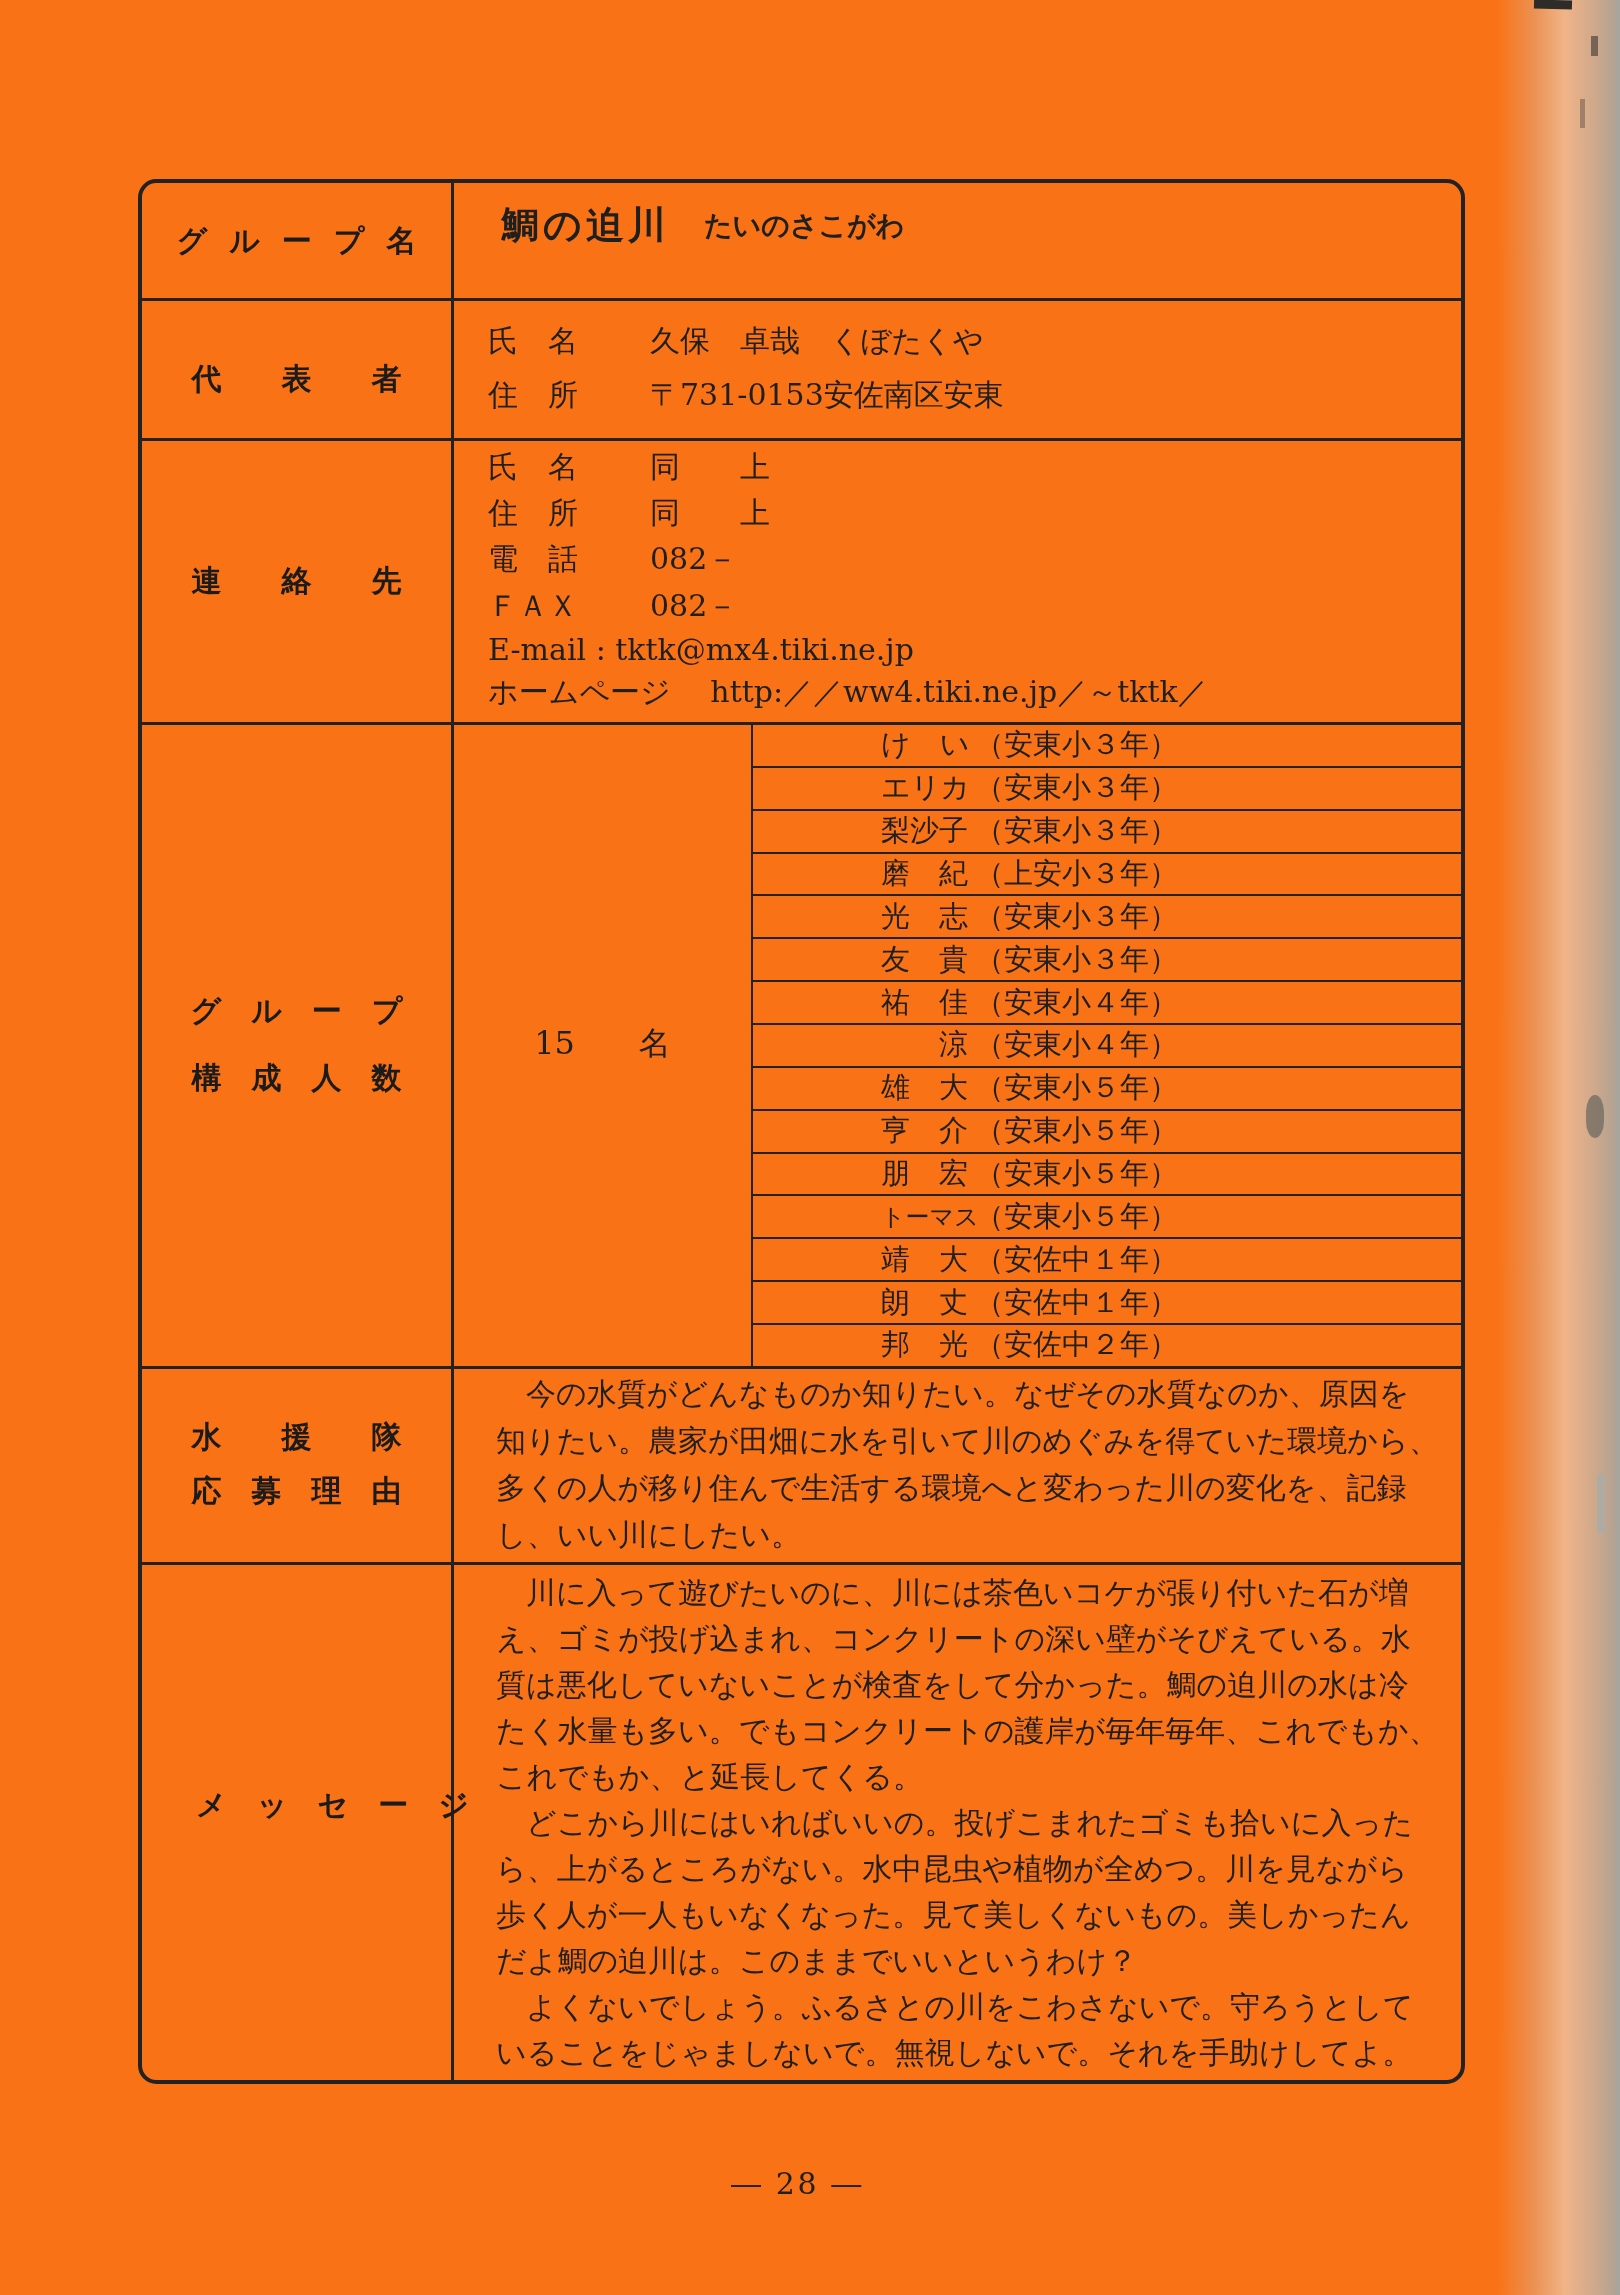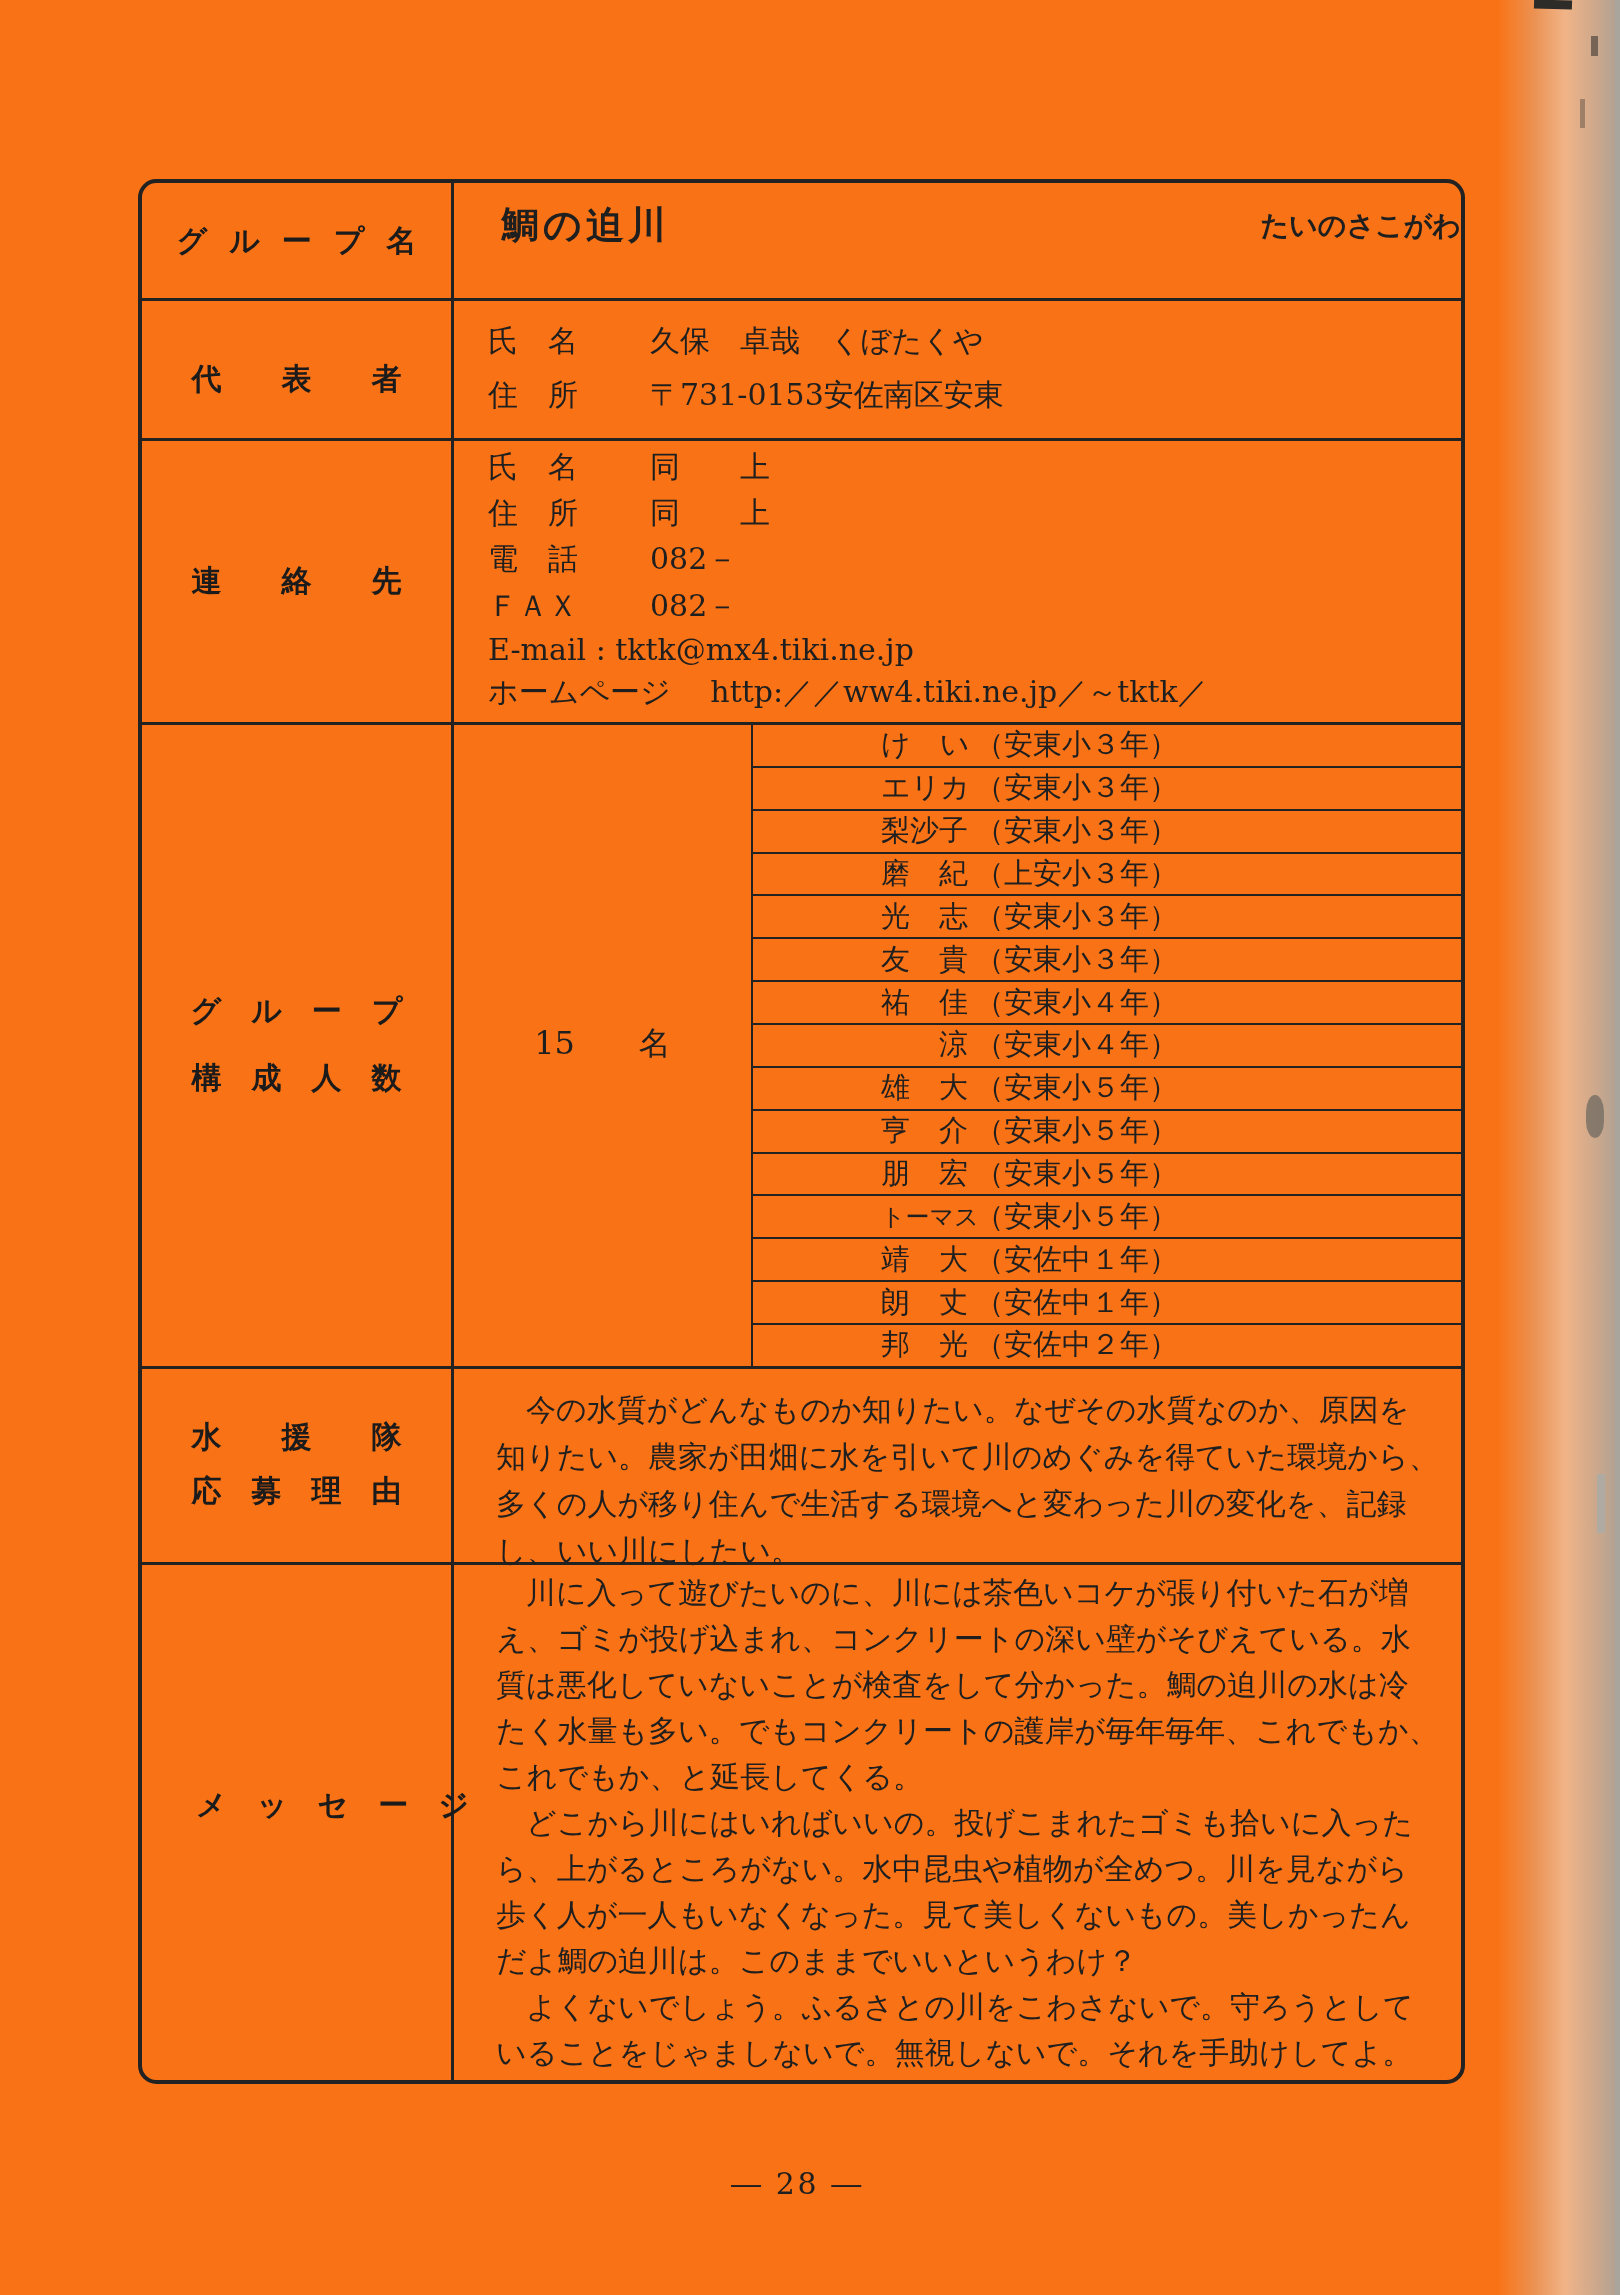--- a/index.html
+++ b/index.html
@@ -59,21 +59,21 @@
   .lc-3 { top:255px; height:284px; }
   .lc-4 { top:539px; height:643px;gap:8px; }
   .lc-5 { top:1183px; height:196px; line-height:54px; }
   .lc-6 { top:1362px; height:518px;margin-left:36px; }
   .label-line { white-space:pre; }
 
   
   .groupname-cell {
     left:312px; top:0; width:1007px; height:85px;
     display:flex; align-items:center; padding-left:47px;
-    font-family:"DejaVu Sans","Liberation Sans",sans-serif; font-weight:bold;justify-content:space-between;
+    font-family:"DejaVu Sans","Liberation Sans",sans-serif; font-weight:bold;
   }
   .gname-kanji { font-size:38px; letter-spacing:4px; white-space:pre; }
   .gname-kana  { font-size:28px; margin-left:34px; white-space:pre; }
 
   
   .fields-cell { left:312px; width:1007px; display:flex; flex-direction:column; padding-left:34px; }
   .fc-2 { top:115px; height:140px; justify-content:center; gap:13px; }
   .fc-3 { top:255px; height:284px; justify-content:space-evenly; padding-top:4px; padding-bottom:4px; }
   .field-line { display:flex; font-size:30px; white-space:pre; }
   .f-label { width:99px; }
@@ -97,21 +97,21 @@
     font-size:29px; white-space:pre;
   }
   .member-name.m4 { font-size:24px; }
   .member-school {
     position:absolute; left:222px; top:50%; transform:translateY(-50%);
     font-size:29px; white-space:pre;
   }
 
   
   .para-cell { left:312px; width:1007px; padding-left:42px; padding-right:10.5px; }
-  .pc-5 { top:1183px; height:196px; padding-top:20px; }
+  .pc-5 { top:1183px; height:196px; padding-top:4px; }
   .pc-6 { top:1379px; height:518px; padding-top:8px; }
   .para-line { font-size:30px; line-height:47px; white-space:pre; }
   .pc-6 .para-line { line-height:46px; }
 
   .page-number {
     position:absolute; left:138px; top:2166px; width:1319px;
     text-align:center; font-size:30px; letter-spacing:2.6px;
   }
 </style>
 </head>

